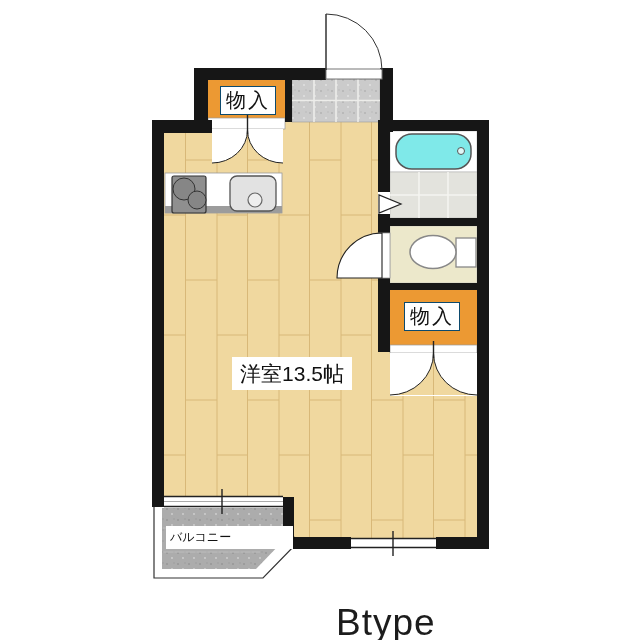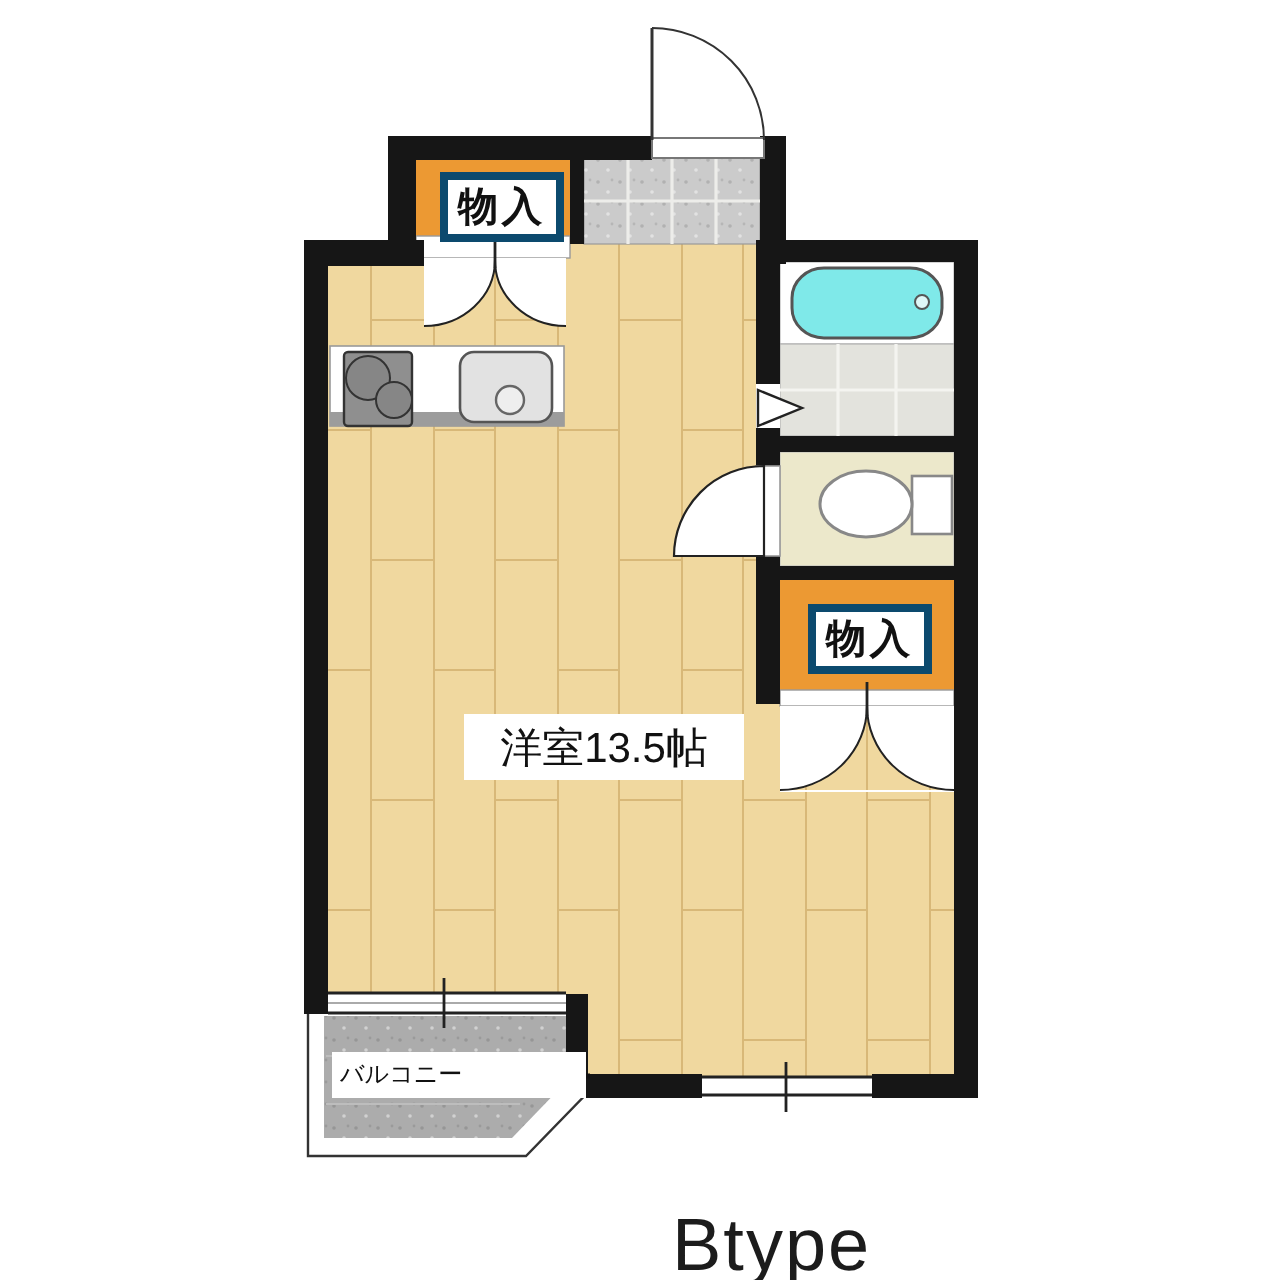--- a/index.html
+++ b/index.html
@@ -1,23 +1,23 @@
 <!DOCTYPE html>
 <html><head>
 <meta charset="utf-8">
 <style>
   html,body{margin:0;padding:0;background:#ffffff;}
   #stage{position:relative;width:640px;height:640px;background:#ffffff;overflow:hidden;
          font-family:"Liberation Sans","DejaVu Sans",sans-serif;}
   #plan-svg{position:absolute;left:0;top:0;}
   .label-box{position:absolute;background:#ffffff;display:flex;align-items:center;justify-content:center;
              color:#111;white-space:nowrap;}
-  .label-storage{width:54px;height:27px;font-size:20px;font-weight:700;letter-spacing:2px;
-                 border:4px solid #0c4a6e;}
-  .label-room{width:140px;height:33px;font-size:21px;text-align:center;}
+  .label-storage{width:54px;height:27px;font-size:20px;font-weight:400;letter-spacing:2px;
+                 border:1px solid #0c4a6e;}
+  .label-room{width:120px;height:33px;font-size:21px;text-align:center;}
   .label-balcony{width:123px;height:23px;font-size:12px;justify-content:flex-start;padding-left:4px;}
   .plan-title{position:absolute;font-size:37px;color:#1c1c1c;letter-spacing:1px;margin-top:10px;}
 </style>
 </head>
 <body>
 
 <div id="stage">
 
 <svg id="plan-svg" width="640" height="640" viewBox="0 0 640 640">
 

